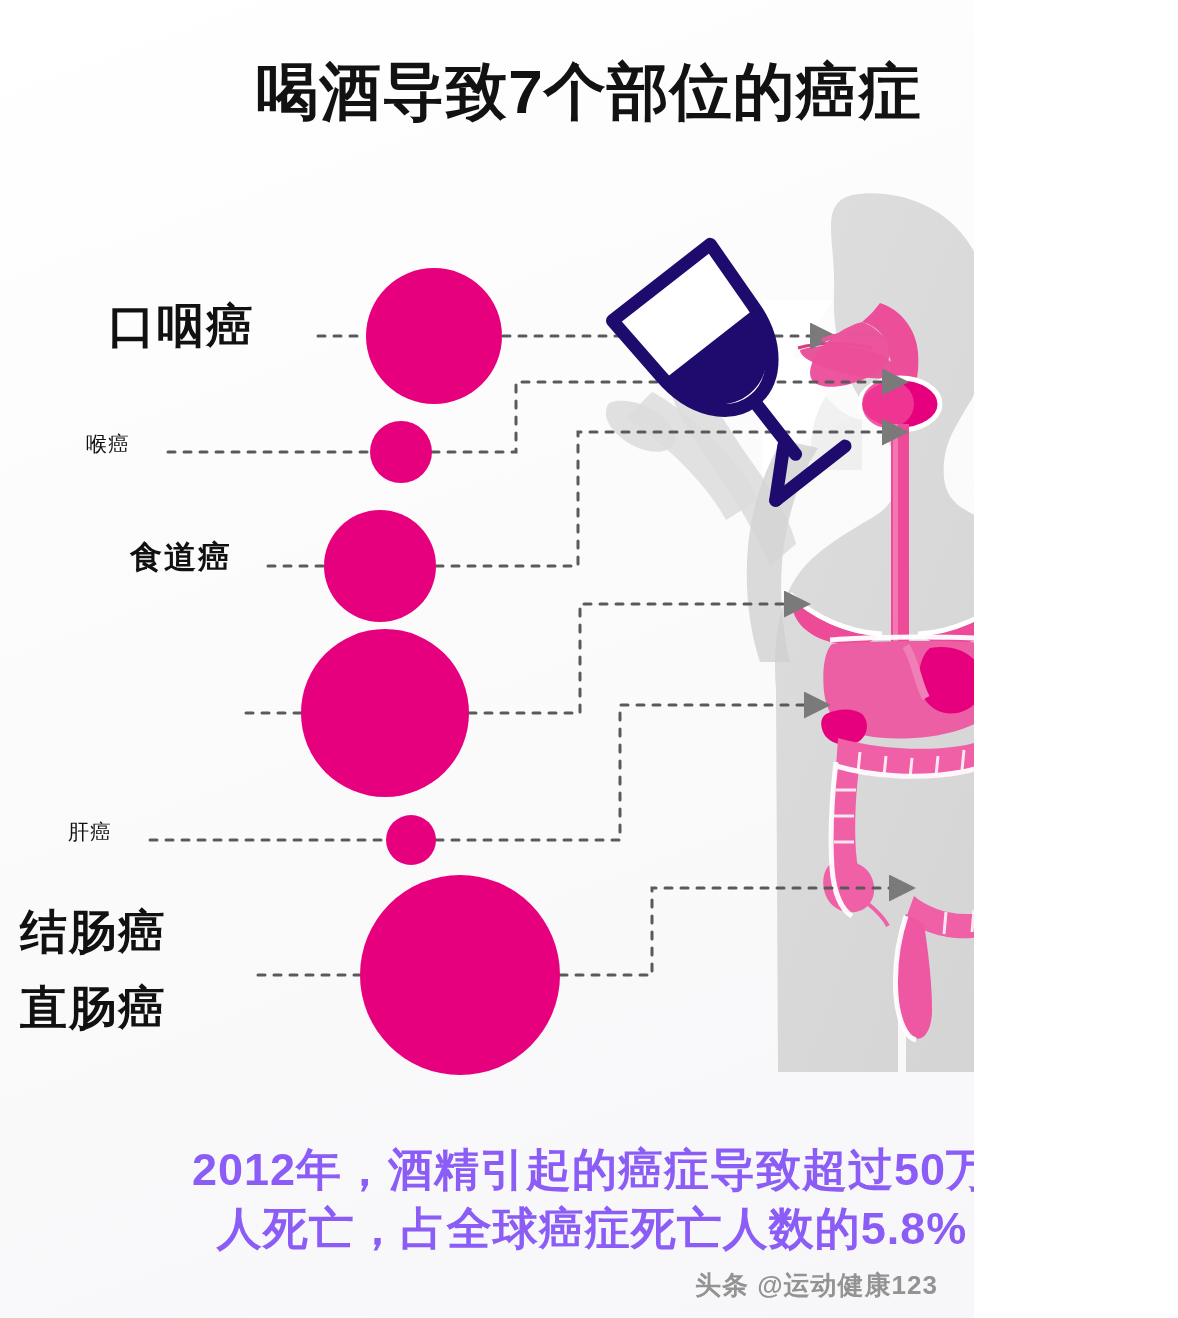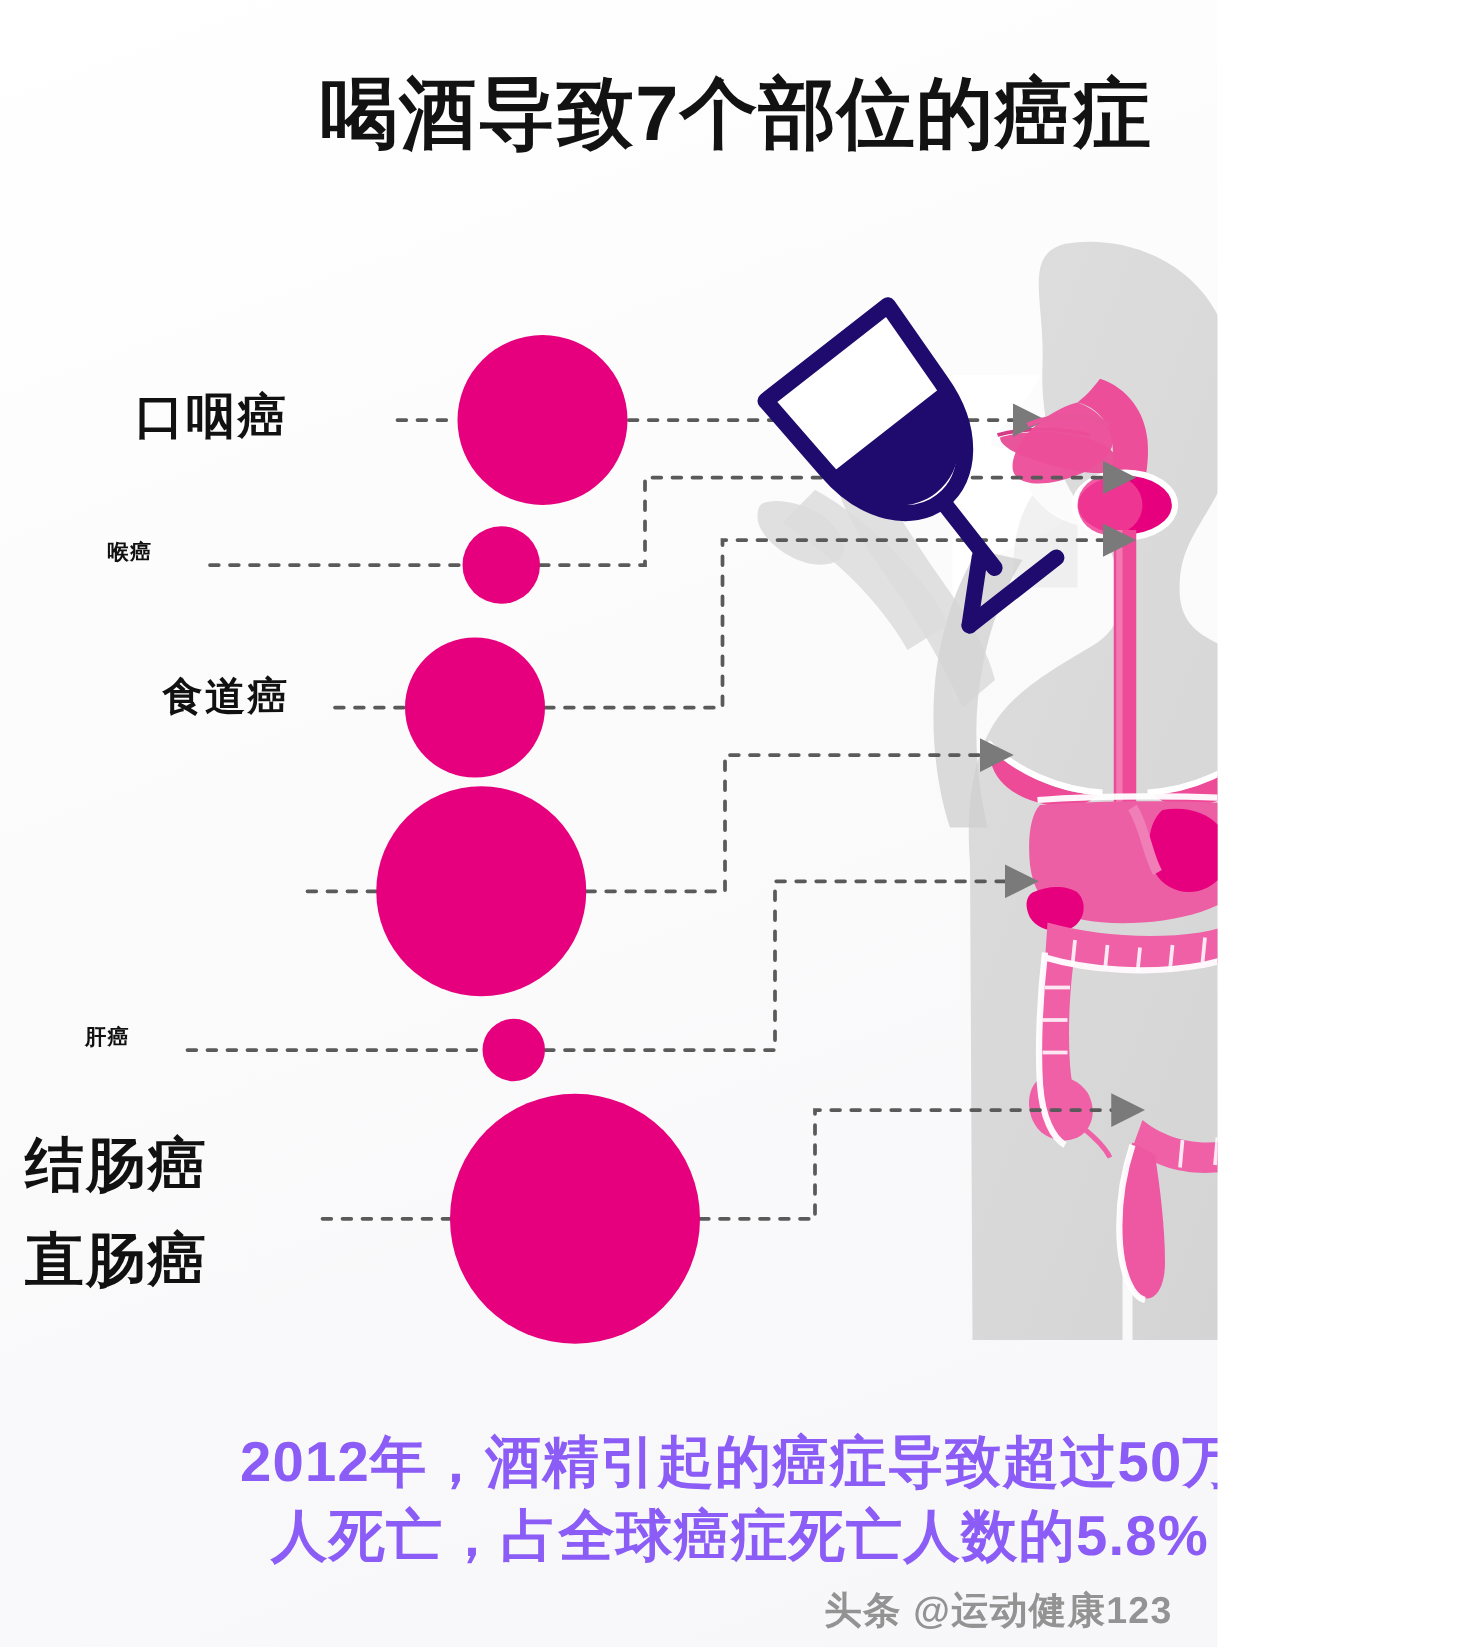--- a/index.html
+++ b/index.html
@@ -52,22 +52,22 @@
 
   
   .label {
     position: absolute;
     color: #111111;
     font-weight: bold;
     white-space: nowrap;
     z-index: 25;
     line-height: 1.12;
   }
-  .label.big   { font-size: 39px; letter-spacing: 2px; margin-top: 12px; }
-  .label.small { font-size: 17px; letter-spacing: 1px; font-weight: 700; }
+  .label.big   { font-size: 47px; letter-spacing: 2px; }
+  .label.small { font-size: 21px; letter-spacing: 1px; font-weight: 400; }
   .label.two   { font-size: 47px; letter-spacing: 2px; }
 
   
   .caption {
     position: absolute;
     left: 72px;
     top: 1140px;
     width: 1040px;
     text-align: center;
     font-size: 45px;
@@ -77,21 +77,21 @@
     letter-spacing: 1px;
     z-index: 25;
   }
   .caption .ln { display: block; }
 
   
   .watermark {
     position: absolute;
     right: 36px;
     top: 1268px;
-    font-size: 30px;
+    font-size: 26px;
     color: #8b8b8b;
     font-weight: bold;
     letter-spacing: 1px;
     z-index: 40;
     opacity: .92;
   }
 </style>
 </head>
 <body>
 

